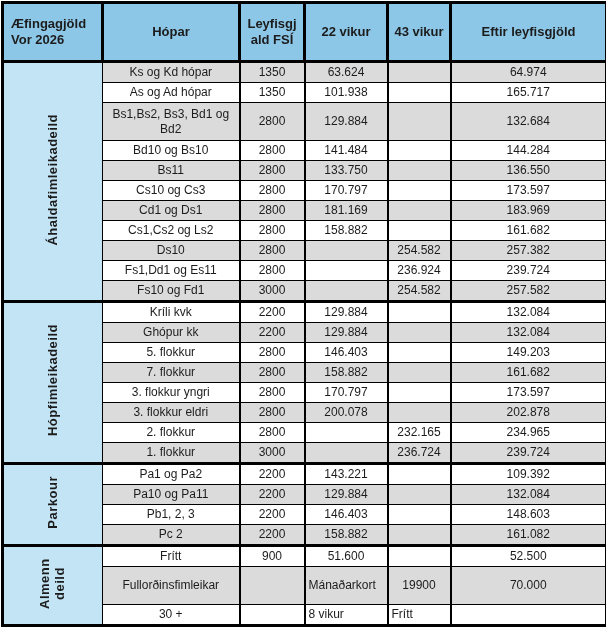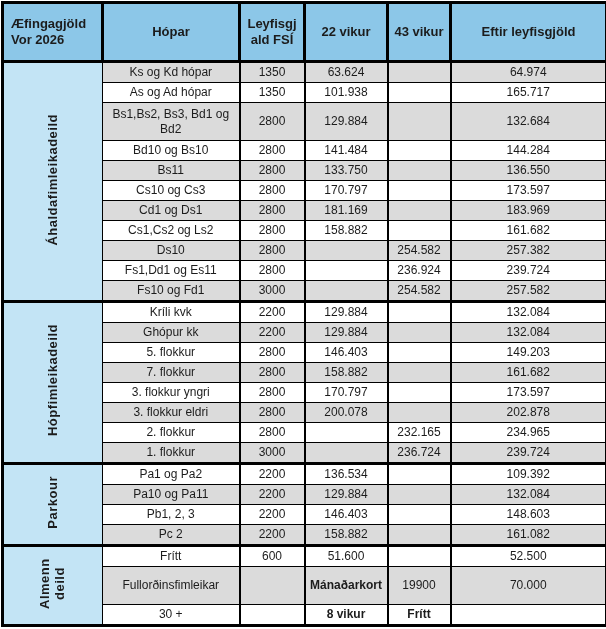--- a/index.html
+++ b/index.html
@@ -30,21 +30,21 @@
   tbody td{
     font-size:12px;height:19px;line-height:1.25;
     padding:0 3px;text-align:center;
     border-left-width:2px;border-right-width:2px;
   }
   tbody td.col-hopar{border-left-width:1px;margin-top:40px;}
   tbody tr.tall td{height:37px;}
   tbody tr.section-start td{border-top-width:3px;}
   td.shade{background:var(--row-shade);}
   td.plain{background:#ffffff;}
-  td.left{text-align:center;font-weight:bold;}
+  td.left{text-align:left;}
   td.section-label{
     background:var(--section-bg);text-align:center;vertical-align:middle;
     border-left-width:3px;border-bottom-width:3px;border-right-width:1px;padding:0;
   }
   .vlabel{
     writing-mode:vertical-rl;transform:rotate(180deg);
     font-weight:bold;font-size:13px;letter-spacing:.5px;line-height:1.15;
     margin:0 auto;display:inline-block;white-space:normal;text-align:center;
   }
 </style>
@@ -207,21 +207,21 @@
           <td class="col-hopar shade">1. flokkur</td>
           <td class="col-leyfisgjald shade">3000</td>
           <td class="col-v22 shade"></td>
           <td class="col-v25 shade">236.724</td>
           <td class="col-eftir shade">239.724</td>
         </tr>
         <tr class="section-start">
           <td class="section-label" rowspan="4"><div class="vlabel" style="max-height: 72px;">Parkour</div></td>
           <td class="col-hopar plain">Pa1 og Pa2</td>
           <td class="col-leyfisgjald plain">2200</td>
-          <td class="col-v22 plain">136.534</td>
+          <td class="col-v22 plain">143.221</td>
           <td class="col-v25 plain"></td>
           <td class="col-eftir plain">109.392</td>
         </tr>
         <tr>
           <td class="col-hopar shade">Pa10 og Pa11</td>
           <td class="col-leyfisgjald shade">2200</td>
           <td class="col-v22 shade">129.884</td>
           <td class="col-v25 shade"></td>
           <td class="col-eftir shade">132.084</td>
         </tr>
@@ -235,21 +235,21 @@
         <tr>
           <td class="col-hopar shade">Pc 2</td>
           <td class="col-leyfisgjald shade">2200</td>
           <td class="col-v22 shade">158.882</td>
           <td class="col-v25 shade"></td>
           <td class="col-eftir shade">161.082</td>
         </tr>
         <tr class="section-start">
           <td class="section-label" rowspan="3"><div class="vlabel" style="max-height: 70px;">Almenn deild</div></td>
           <td class="col-hopar plain">Frítt</td>
-          <td class="col-leyfisgjald plain">600</td>
+          <td class="col-leyfisgjald plain">900</td>
           <td class="col-v22 plain">51.600</td>
           <td class="col-v25 plain"></td>
           <td class="col-eftir plain">52.500</td>
         </tr>
         <tr class="tall">
           <td class="col-hopar shade">Fullorðinsfimleikar</td>
           <td class="col-leyfisgjald shade"></td>
           <td class="col-v22 shade left">Mánaðarkort</td>
           <td class="col-v25 shade">19900</td>
           <td class="col-eftir shade">70.000</td>

